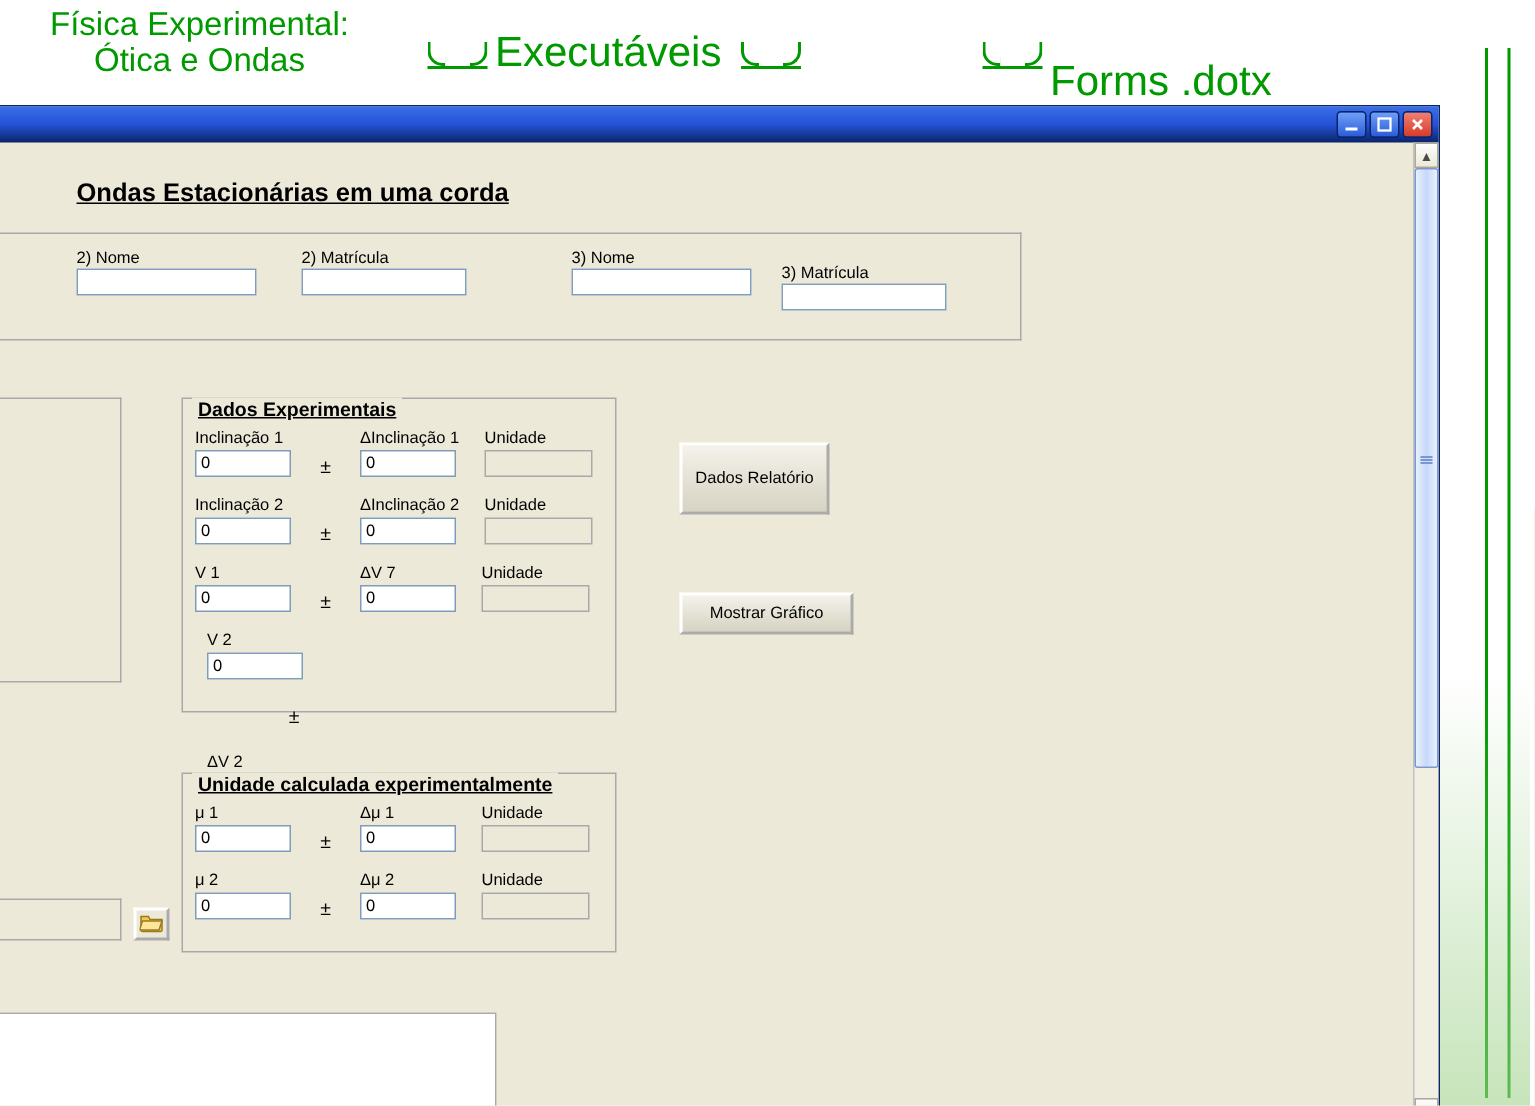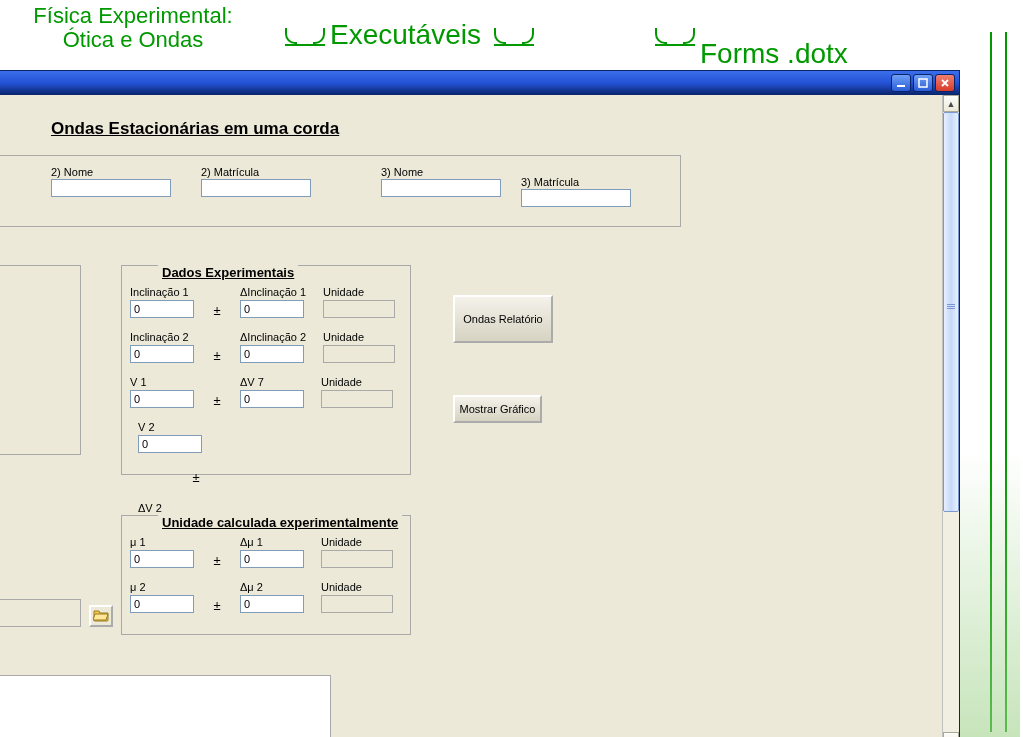--- a/index.html
+++ b/index.html
@@ -140,21 +140,20 @@
   }
   .groupbox > .caption {
     position:absolute;
     top: -1px; left: 6px;
     padding: 0 4px;
     font-family: Arial;
     font-size: 13px;
     font-weight: bold;
     text-decoration: underline;
     background: #ece9d8;
-    margin-left: 30px;
   }
 
   .gb-students { top: 60px; left: -10px; width: 700px; height: 72px; border-left: none; }
   .gb-exp      { top: 170px; left: 130px; width: 290px; height: 210px; }
   .gb-calc     { top: 420px; left: 130px; width: 290px; height: 120px; }
   .gb-left1    { top: 170px; left: -10px; width: 100px; height: 190px; border-left:none; }
   .gb-left2    { top: 504px; left: -10px; width: 100px; height: 28px; border-left:none; }
 
   .field-group { position:absolute; display:flex; flex-direction:column; gap:1px; }
   .field-label { font-size: 11px; color:#000; }
@@ -177,21 +176,21 @@
   .btn3d {
     position:absolute;
     background: linear-gradient(to bottom,#f4f2ea,#d6d3c2);
     border: 2px outset #fff;
     font-size: 11px;
     text-align:center;
     cursor:pointer;
     display:flex; align-items:center; justify-content:center;
   }
   .btn-gerar   { top: 200px; left: 462px; width: 100px; height: 48px; }
-  .btn-graf    { top: 300px; left: 462px; width: 89px; height: 28px; text-align: center; }
+  .btn-graf    { top: 300px; left: 462px; width: 116px; height: 28px; text-align: center; }
 
   .btn-folder {
     position:absolute;
     top: 510px; left: 98px;
     width: 24px; height: 22px;
     border: 2px outset #fff;
     background:#ece9d8;
     display:flex; align-items:center; justify-content:center;
     cursor:pointer;
   }
@@ -362,21 +361,21 @@
           <span class="field-label">Δμ 2</span>
           <input class="txt" value="0" style="">
         </div>
         <div class="col unit">
           <span class="field-label">Unidade</span>
           <input class="txt ro" value="" style="">
         </div>
       </div>
     </div>
 
-    <button class="btn3d btn-gerar">Ondas Relatório</button>
+    <button class="btn3d btn-gerar">Dados Relatório</button>
     <button class="btn3d btn-graf">Mostrar Gráfico</button>
 
     <button class="btn-folder">
       <span>
         <svg viewBox="0 0 16 14">
             <path d="M1 3 h5 l1 2 h8 v7 a1 1 0 0 1 -1 1 h-12 a1 1 0 0 1 -1 -1 z" fill="#f5c84b" stroke="#9a7a20"></path>
             <path d="M2 6 h13 l-2 6 h-13 z" fill="#ffe79a" stroke="#9a7a20"></path>
           </svg>
       </span>
     </button>

